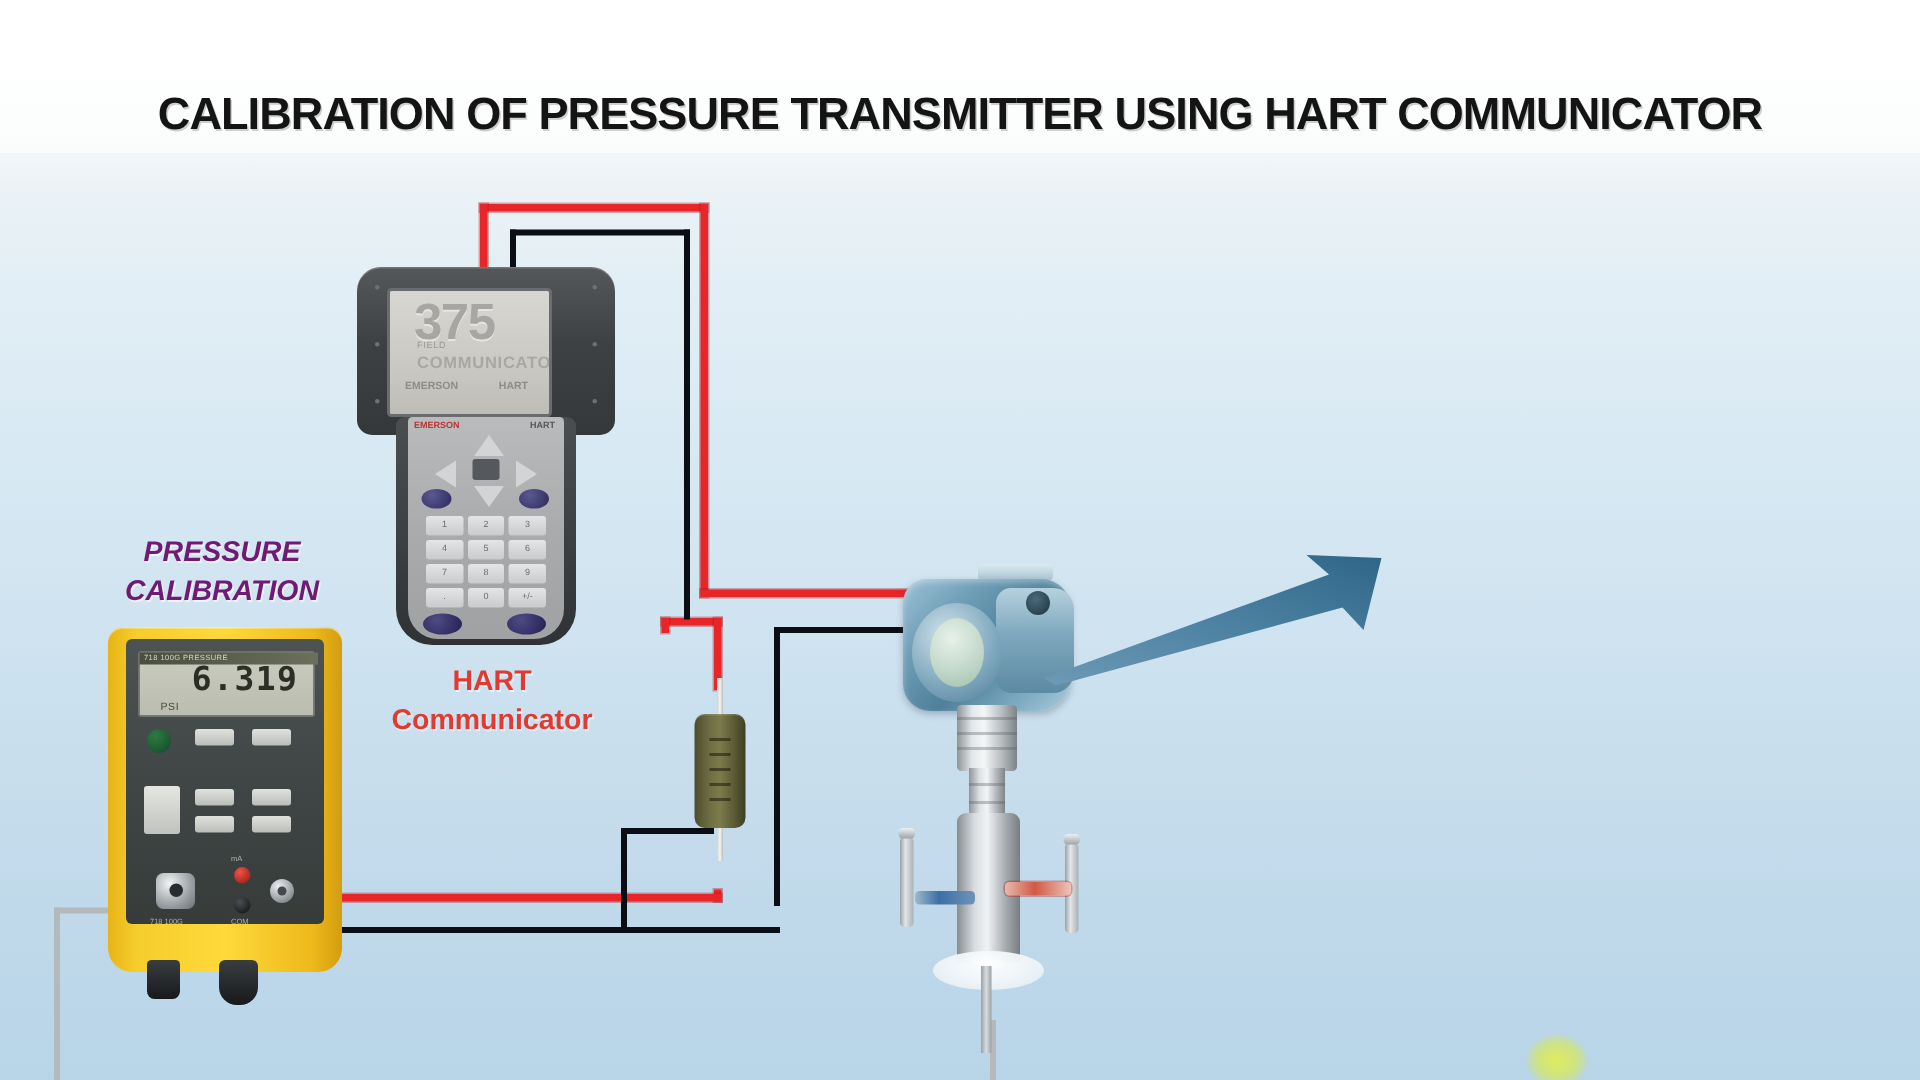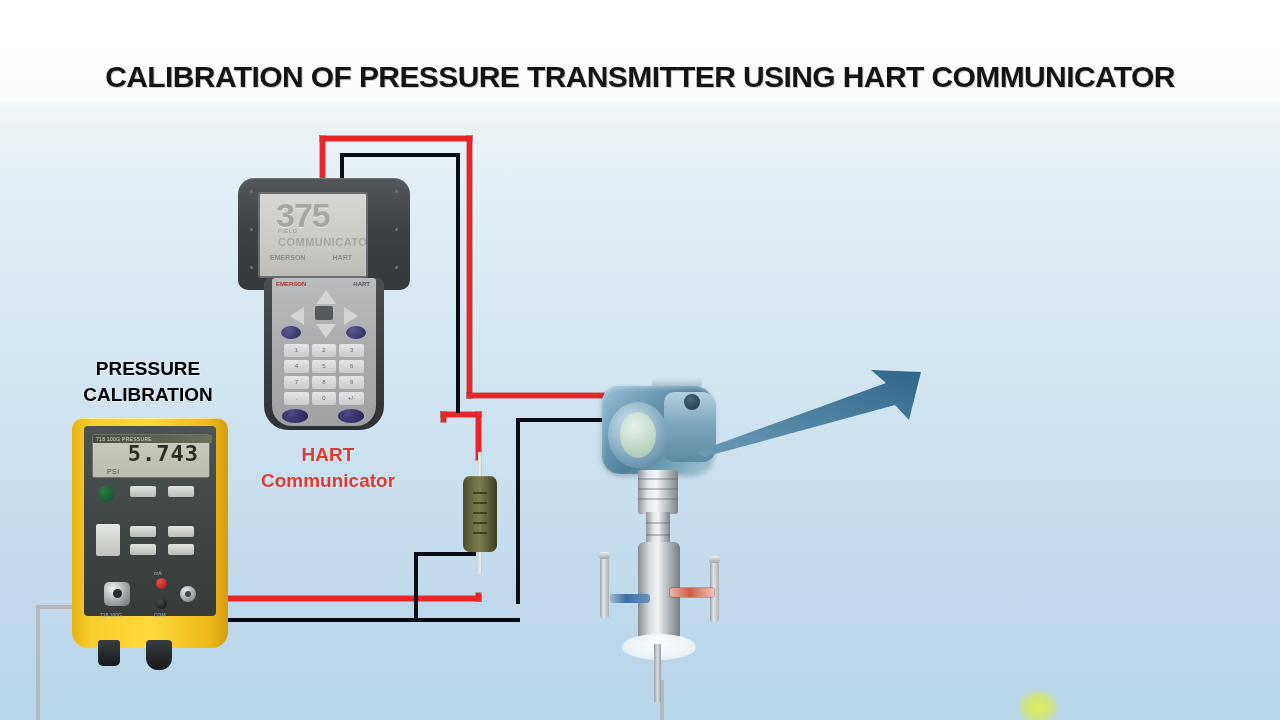--- a/index.html
+++ b/index.html
@@ -108,22 +108,23 @@
   
   #hart-label{
     position:absolute;left:238px;top:402px;width:180px;text-align:center;
     color:#e23a30;font-weight:bold;font-size:19px;line-height:1.35;
     text-shadow:1px 1px 0 rgba(255,255,255,.6);
   }
 
   
   #pc-label{
     position:absolute;left:48px;top:316px;width:200px;text-align:center;
-    color:#000000;font-weight:bold;font-size:19px;line-height:1.35;
+    color:#701a75;font-weight:bold;font-size:19px;line-height:1.35;
     text-shadow:1px 1px 0 rgba(255,255,255,.6);
+    font-style:italic;
   }
   #calib{position:absolute;left:72px;top:378px;width:156px;height:255px;}
   #calib .body{
     position:absolute;left:0;top:0;width:156px;height:230px;
     background:linear-gradient(to right,#e8b417,#f5cd2c 12%,#ffd93b 50%,#edb81a 88%,#d29d10);
     border-radius:10px 10px 16px 16px;
     box-shadow:inset 0 1px 0 rgba(255,255,255,.5);
   }
   #calib .panel{
     position:absolute;left:12px;top:8px;width:132px;height:190px;
@@ -311,21 +312,21 @@
   <div id="pc-label">
     <div>PRESSURE</div>
     <div>CALIBRATION</div>
   </div>
 
   <div id="calib">
     <div class="body"></div>
     <div class="panel">
       <div class="lcd">
         <div class="lcd-top">718 100G PRESSURE</div>
-        <div class="lcd-val">5.743</div>
+        <div class="lcd-val">6.319</div>
         <div class="lcd-unit">PSI</div>
       </div>
       <div class="grn"></div>
       <div class="btn" style="left:46px;top:60px;width:26px;"></div>
       <div class="btn" style="left:84px;top:60px;width:26px;"></div>
       <div class="bigbtn"></div>
       <div class="btn" style="left:46px;top:100px;width:26px;"></div>
       <div class="btn" style="left:84px;top:100px;width:26px;"></div>
       <div class="btn" style="left:46px;top:118px;width:26px;"></div>
       <div class="btn" style="left:84px;top:118px;width:26px;"></div>

